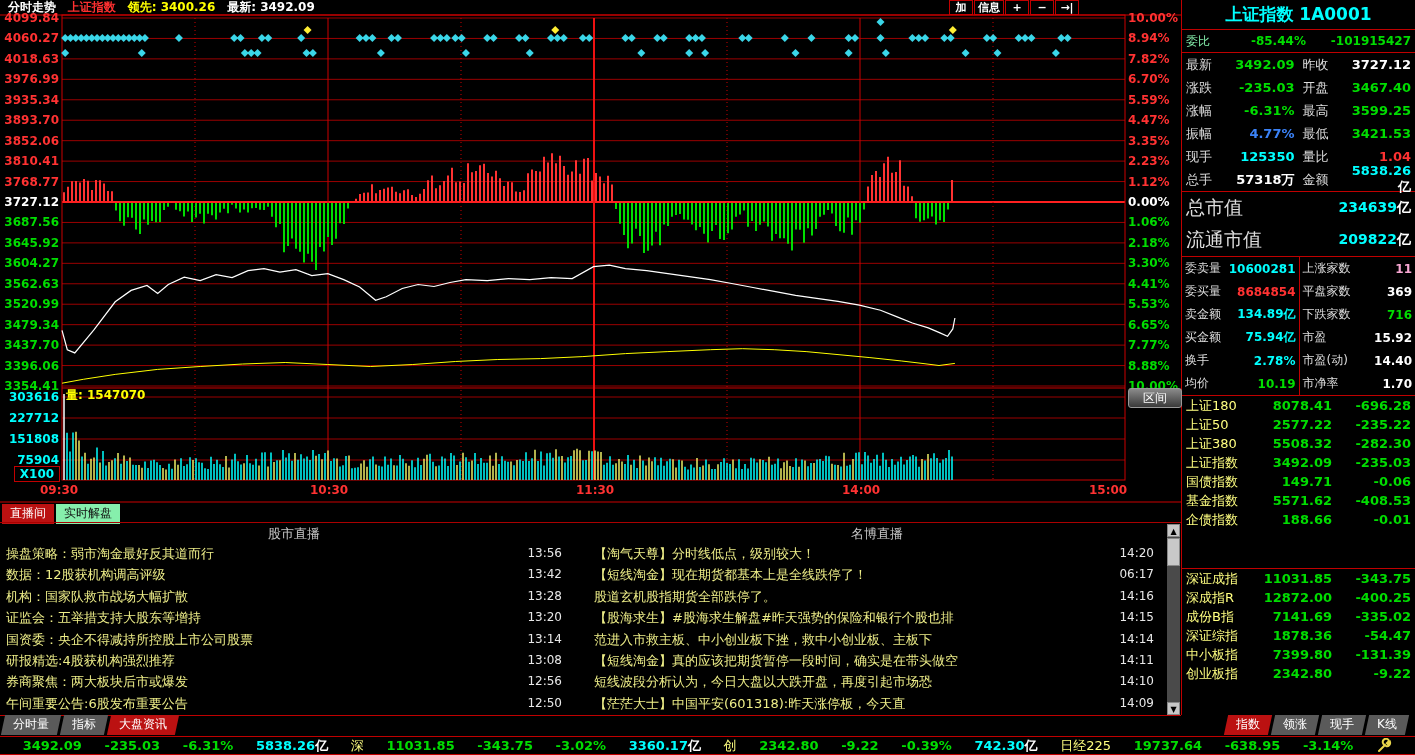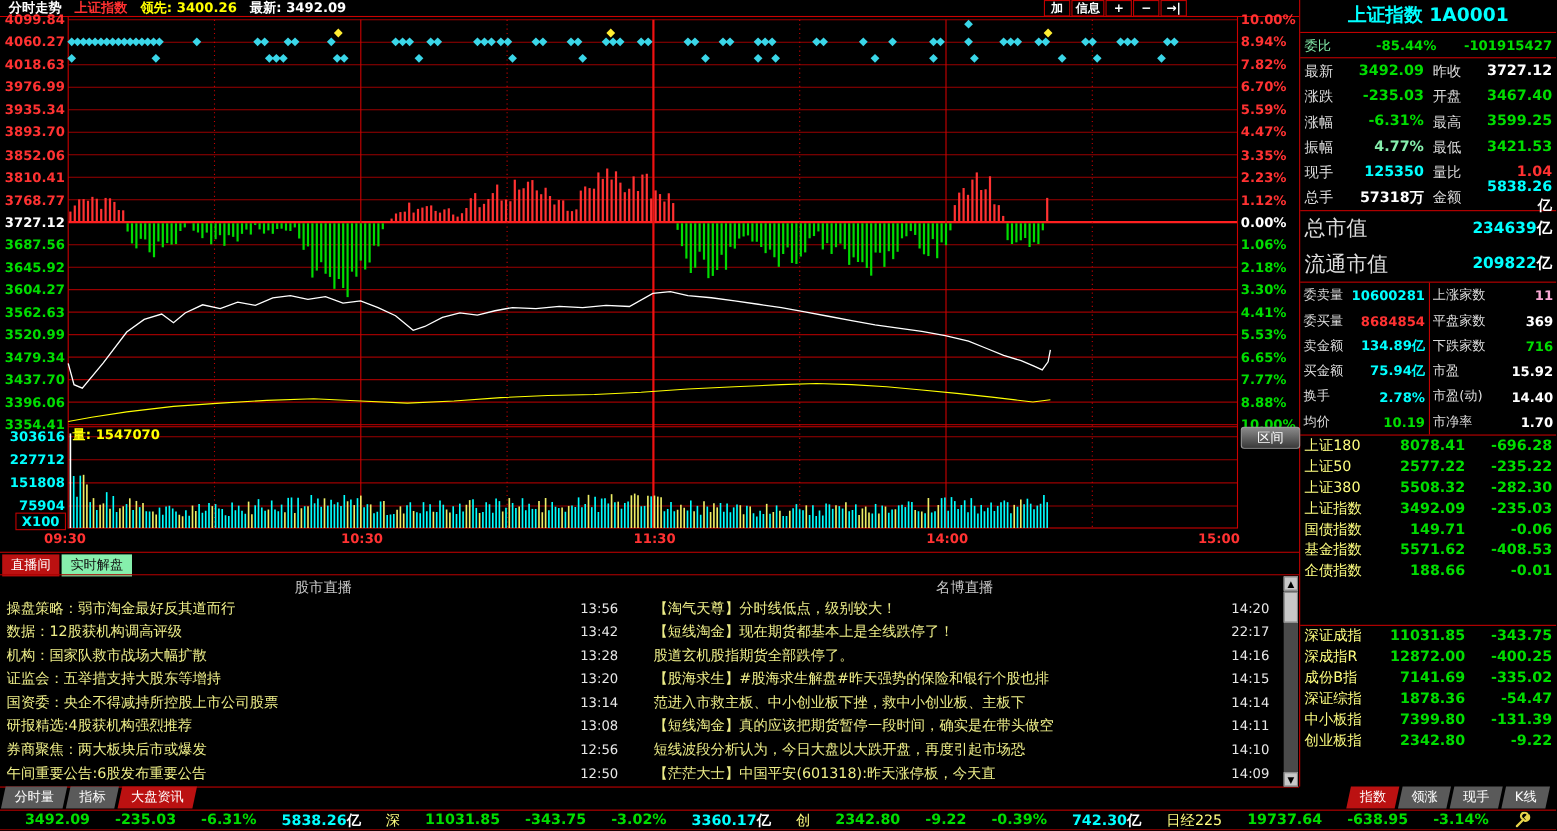--- a/index.html
+++ b/index.html
@@ -837,21 +837,21 @@
           <div class="news-time">12:50</div>
         </div>
       </div>
     <div class="news-list" id="news-right" style="left:594px;width:560px;">
         <div class="news-row">
           <div class="news-text">【淘气天尊】分时线低点，级别较大！</div>
           <div class="news-time">14:20</div>
         </div>
         <div class="news-row">
           <div class="news-text">【短线淘金】现在期货都基本上是全线跌停了！</div>
-          <div class="news-time">22:17</div>
+          <div class="news-time">06:17</div>
         </div>
         <div class="news-row">
           <div class="news-text">股道玄机股指期货全部跌停了。</div>
           <div class="news-time">14:16</div>
         </div>
         <div class="news-row">
           <div class="news-text">【股海求生】#股海求生解盘#昨天强势的保险和银行个股也排</div>
           <div class="news-time">14:15</div>
         </div>
         <div class="news-row">
@@ -899,21 +899,21 @@
           <span class="val" style="color: rgb(0, 221, 0);">3467.40</span>
         </div>
         <div class="qrow">
           <span class="lab">涨幅</span>
           <span class="val" style="color: rgb(0, 221, 0);">-6.31%</span>
           <span class="lab" style="margin-left: 8px;">最高</span>
           <span class="val" style="color: rgb(0, 221, 0);">3599.25</span>
         </div>
         <div class="qrow">
           <span class="lab">振幅</span>
-          <span class="val" style="color: #86efac;">4.77%</span>
+          <span class="val" style="color: #3b82f6;">4.77%</span>
           <span class="lab" style="margin-left: 8px;">最低</span>
           <span class="val" style="color: rgb(0, 221, 0);">3421.53</span>
         </div>
         <div class="qrow">
           <span class="lab">现手</span>
           <span class="val" style="color: rgb(0, 255, 255);">125350</span>
           <span class="lab" style="margin-left: 8px;">量比</span>
           <span class="val" style="color: rgb(255, 50, 50);">1.04</span>
         </div>
         <div class="qrow">

